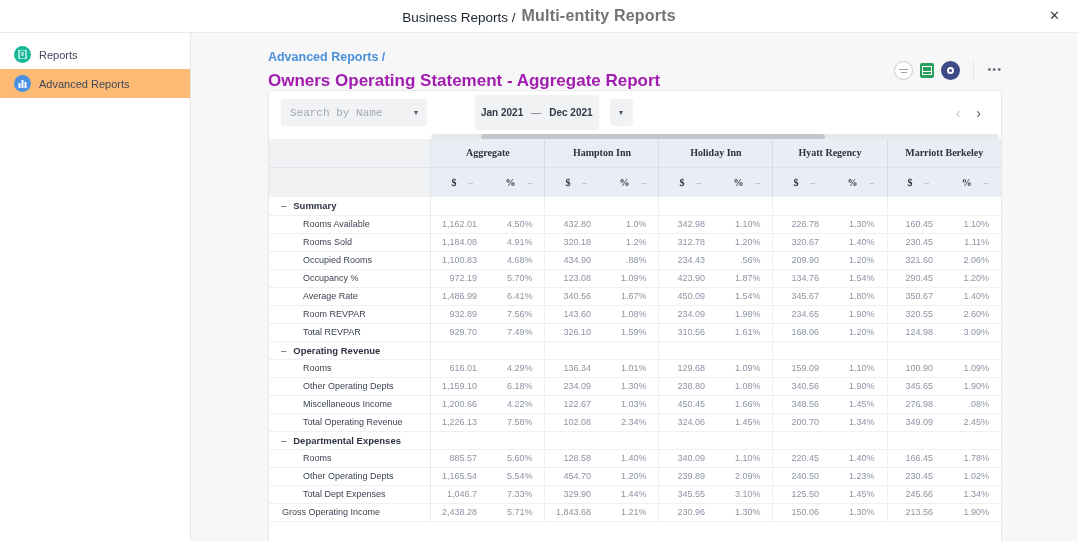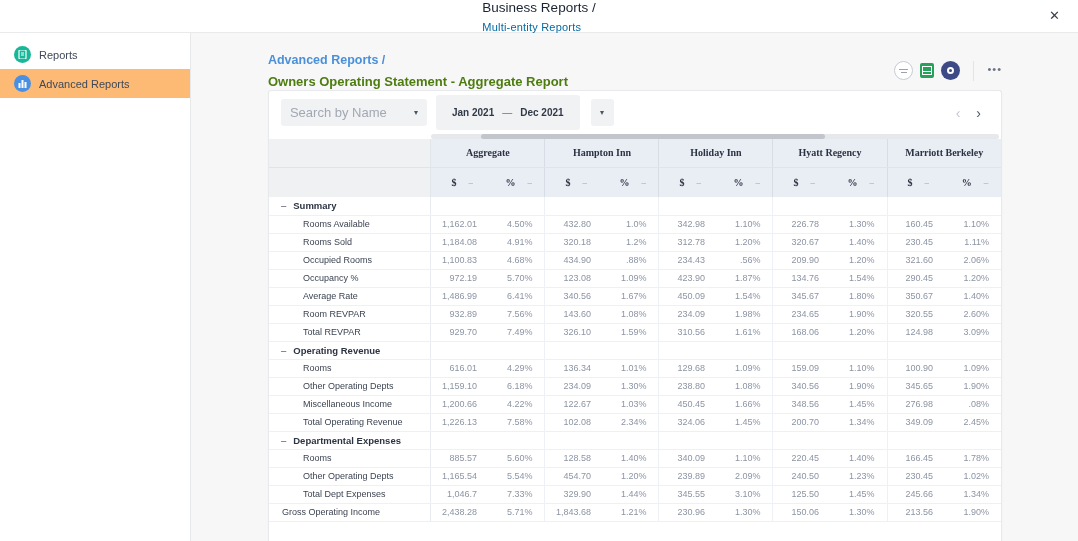--- a/index.html
+++ b/index.html
@@ -2,43 +2,43 @@
 <html><head>
 <meta charset="utf-8">
 <style>
   * { margin:0; padding:0; box-sizing:border-box; }
   html,body { width:1078px; height:541px; overflow:hidden; background:#f7f7f8;
               font-family:"Liberation Sans", sans-serif; }
 
   
   .top { height:33px; background:#fff; border-bottom:1px solid #e9eaec; position:relative;
          display:flex; align-items:center; justify-content:center; }
-  .top-title { display:flex; align-items:flex-start; gap:6px;flex-direction:column; }
+  .top-title { display:flex; align-items:flex-end; gap:6px; }
   .top-title .bc { font-size:13.5px; color:#1a2330; }
-  .top-title .tt { font-size:11px; font-weight:400; color:#0369a1; letter-spacing:.2px; }
+  .top-title .tt { font-size:16px; font-weight:700; color:#737373; letter-spacing:.2px; }
   .close { position:absolute; right:18px; top:8px; font-size:13px; color:#3b4149; cursor:pointer; }
 
   
   .app { display:flex; height:508px; }
   .sidebar { width:193px; background:#fff; border-right:1px solid #e7e8ea; padding-top:7px; }
   .side-item { display:flex; align-items:center; gap:8px; height:29px; padding:0 14px;
                font-size:11px; color:#40485a; cursor:pointer; }
   .side-item.active { background:#fdba74; }
   .side-ic { width:17px; height:17px; border-radius:50%; flex:0 0 17px;
              display:flex; align-items:center; justify-content:center; }
   .side-ic svg { display:block; }
 
   .main { flex:1; background:#f7f7f8; padding:0 76px 0 77px; }
 
   
   .crumb-row { padding-top:18px; height:57px; display:flex; align-items:center;
                justify-content:space-between; }
   .crumbs { display:flex; align-items:baseline; gap:7px;flex-direction:column; }
   .crumbs a { font-size:12.5px; font-weight:700; color:#4a90d9; text-decoration:none; cursor:pointer; }
-  .crumbs h1 { font-size:13px; font-weight:700; color:#4d7c0f; }
+  .crumbs h1 { font-size:17px; font-weight:700; color:#a21caf; }
   .actions { display:flex; align-items:center; gap:7px; }
   .act-circle { width:19px; height:19px; border-radius:50%; border:1px solid #c6ccd4; background:#fff;
                 display:flex; flex-direction:column; align-items:center; justify-content:center; gap:2px; cursor:pointer; }
   .act-circle i { display:block; width:9px; height:1px; background:#9aa2ad; }
   .act-circle i.short { width:6px; }
   .excel { width:14px; height:15px; border-radius:2px; position:relative; cursor:pointer; }
   .excel:before { content:""; position:absolute; left:2px; top:3px; right:2px; bottom:3px;
                   border:1px solid #fff; }
   .excel:after { content:""; position:absolute; left:2px; top:8px; right:2px; height:1px; background:#fff; }
   .gearball { width:19px; height:19px; border-radius:50%; display:flex; align-items:center;
@@ -47,25 +47,25 @@
   .vdiv { width:1px; height:20px; background:#e1e4e8; margin:0 6px; }
   .more { font-size:11px; color:#6b7280; letter-spacing:1px; cursor:pointer; padding-bottom:4px; }
 
   
   .card { background:#fff; border:1px solid #e7e9ec; border-bottom:none; border-radius:3px 3px 0 0;
           height:451px; box-shadow:0 1px 2px rgba(20,30,50,.04); overflow:hidden; }
   .filter-row { display:flex; align-items:center; padding:8px 12px; height:43px; gap:9px; }
   .search-box { width:146px; height:27px; background:#f1f2f4; border-radius:3px;
                 display:flex; align-items:center; padding:0 9px; justify-content:space-between; }
   .search-box input { border:none; background:transparent; outline:none; width:110px;
-                      font-family:Liberation Sans, sans-serif; font-size:13px; color:#555; }
+                      font-family:Liberation Mono, monospace; font-size:11px; color:#555; }
   .search-box input::placeholder { color:#a2a8b3; }
   .caret { font-size:8px; color:#4b5563; }
   .date-box { height:35px; background:#f1f2f4; border-radius:3px; display:flex; align-items:center;
-              padding:0 16px; gap:8px; font-size:10px; font-weight:700; color:#313947; cursor:pointer; }
+              padding:0 6px; gap:8px; font-size:10px; font-weight:700; color:#313947; cursor:pointer;margin-left:39px; }
   .date-sep { color:#6b7280; font-weight:400; }
   .date-caret { width:23px; height:27px; background:#f1f2f4; border-radius:3px; margin-left:2px;
                 display:flex; align-items:center; justify-content:center; cursor:pointer; }
   .pager { margin-left:auto; display:flex; gap:16px; padding-right:8px; }
   .pager span { font-size:14px; line-height:14px; cursor:pointer; }
   .pager .prev { color:#c3c8d0; }
   .pager .next { color:#4b5563; }
 
   
   .hscroll { height:5px; position:relative; }

